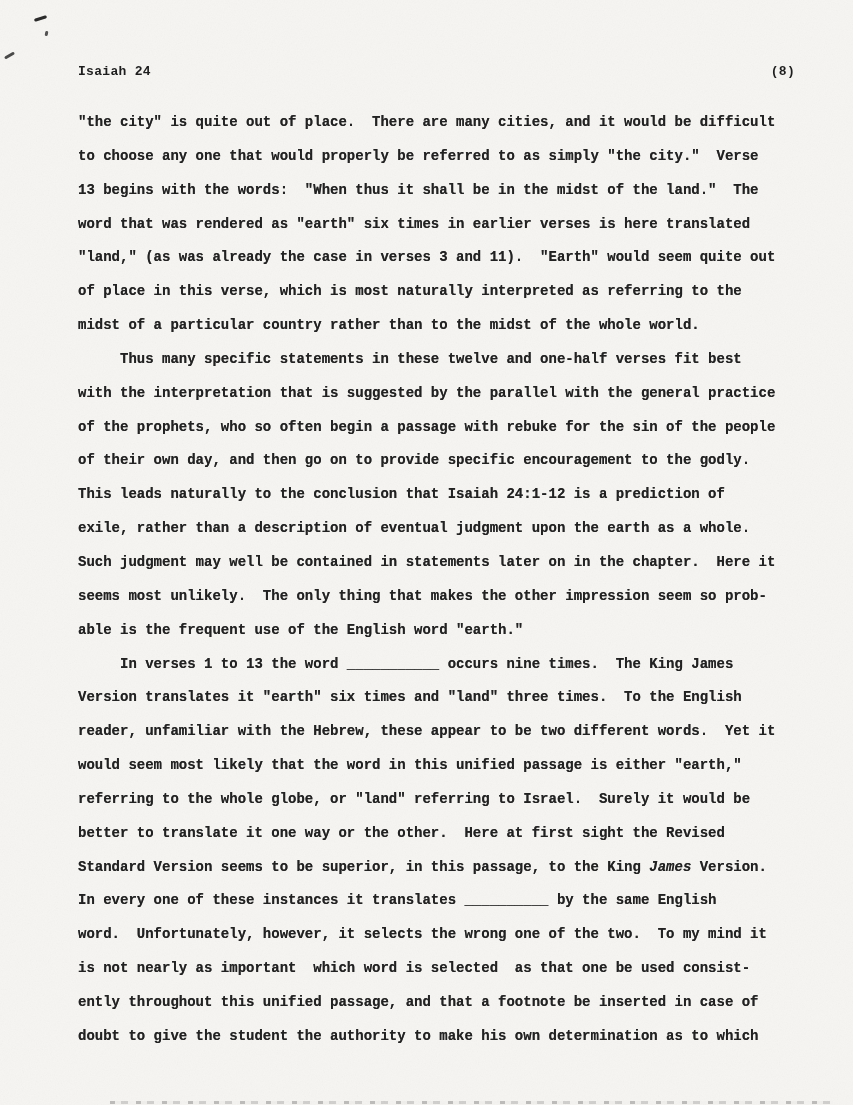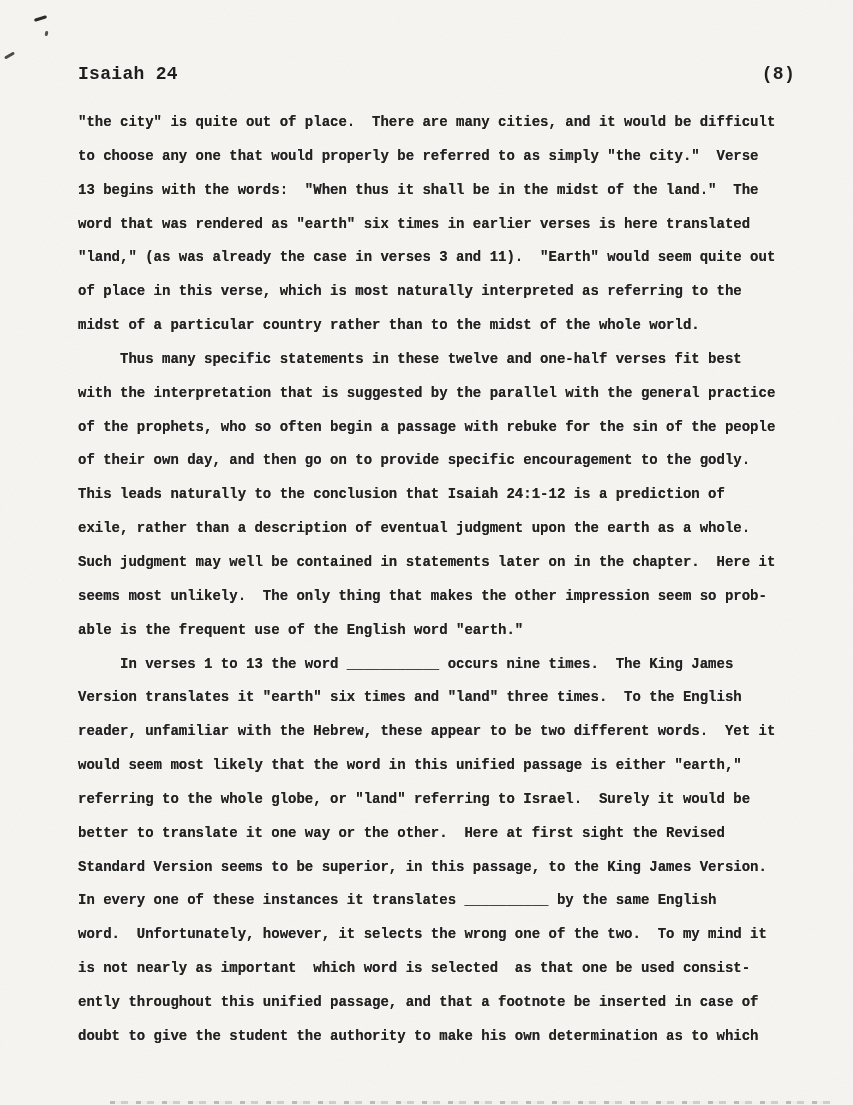--- a/index.html
+++ b/index.html
@@ -26,41 +26,42 @@
     pointer-events: none;
     mix-blend-mode: multiply;
   }
   .doc-header {
     position: absolute;
     top: 64px;
     left: 78px;
     right: 58px;
     display: flex;
     justify-content: space-between;
-    font-size: 18px;
+    font-size: 13px;
     font-weight: bold;
     color: #1e1e1e;
     letter-spacing: 0.3px;
   }
   .doc-body {
     position: absolute;
     top: 106px;
     left: 78px;
     width: 730px;
     font-size: 14px;
     font-weight: bold;
     color: #222;
     line-height: 33.85px;
     white-space: pre;
     text-shadow: 0 0 0.5px rgba(25,25,25,0.65);
   }
   .line {
     height: 33.85px;
   }
   .it {
+    font-style: italic;
   }
   
   .ink-mark {
     position: absolute;
     background: #2b2b2b;
     border-radius: 2px;
   }
   .mark-1 { left: 34px; top: 17px; width: 13px; height: 3px; transform: rotate(-18deg); }
   .mark-2 { left: 45px; top: 31px; width: 3px;  height: 5px; transform: rotate(12deg); opacity: .8; }
   .mark-3 { left: 4px;  top: 54px; width: 11px; height: 3px; transform: rotate(-30deg); opacity: .85; }

